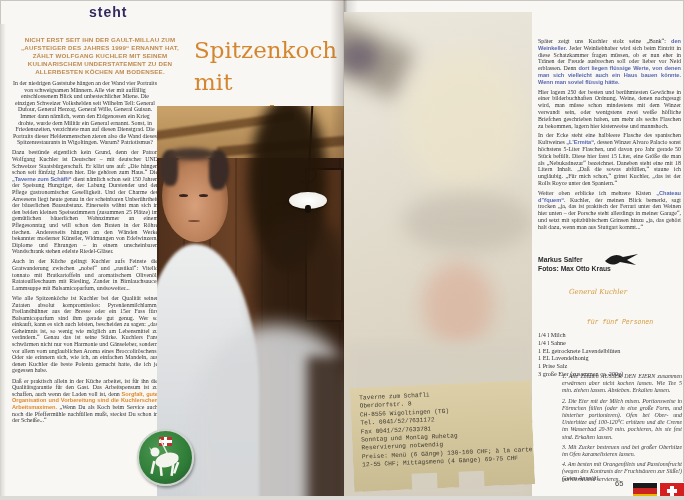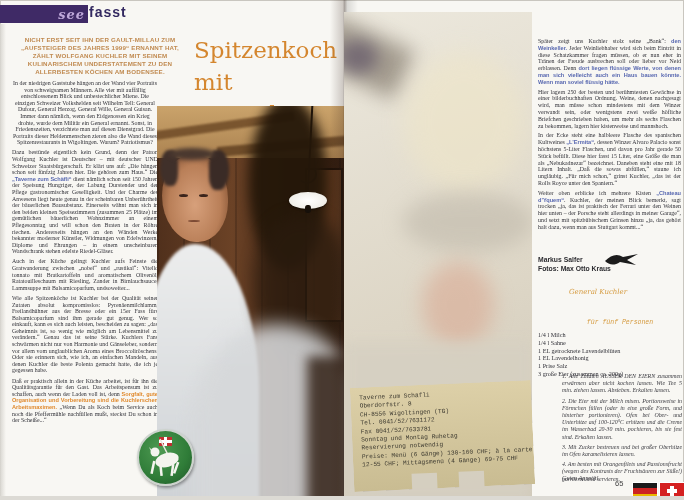--- a/index.html
+++ b/index.html
@@ -107,24 +107,21 @@
 
   
   .edge-l{left:0;top:24px;width:6px;height:476px;background:linear-gradient(90deg,#d8d6d0,rgba(216,214,208,0));}
   .edge-b{left:0;top:496px;width:684px;height:4px;background:#dcdad4;}
 </style>
 </head>
 <body>
 
 <div id="spread">
 
-  <div class="abs logo-box">
-    <span class="logo-see">see</span>
-  </div>
-  <div class="abs logo-zunge">fasst</div>
+  <div class="abs logo-zunge">steht</div>
 
   <div class="abs intro">NICHT ERST SEIT IHN DER GAULT-MILLAU ZUM „AUFSTEIGER DES JAHRES 1999“ ERNANNT HAT, ZÄHLT WOLFGANG KUCHLER MIT SEINEM KULINARISCHEM UNDERSTATEMENT ZU DEN ALLERBESTEN KÖCHEN AM BODENSEE.</div>
   <div class="abs headline">
     <span style="display:block">Spitzenkoch mit</span>
     <span style="display:block">Doppelpass</span>
   </div>
 
   <div class="abs col-left">
     <p class="centered">In der niedrigen Gaststube hängen an der Wand vier Portraits von schweigsamen Männern. Alle vier mit auffällig entschlossenem Blick und unbestechlicher Miene. Die einzigen Schweizer Volkshelden seit Wilhelm Tell: General Dufour, General Herzog, General Wille, General Guisan. Immer dann nämlich, wenn den Eidgenossen ein Krieg drohte, wurde dem Militär ein General ernannt. Sonst, in Friedenszeiten, verzichtete man auf diesen Dienstgrad. Die Portraits dieser Heldenmenschen zieren also die Wand dieses Spitzenrestaurants in Wigoltingen. Warum? Patriotismus?</p>
     <p><span>Dazu bestünde eigentlich kein Grund, denn der Patron Wolfgang Kuchler ist Deutscher – mit deutscher UND Schweizer Staatsbürgerschaft. Er klärt uns auf: „Die hängen schon seit fünfzig Jahren hier. Die gehören zum Haus.“ Die </span><span class="hl-blue">„Taverne zum Schäfli“</span><span> dient nämlich schon seit 150 Jahren der Speisung Hungriger, der Labung Durstender und der Pflege gastronomischer Geselligkeit. Und der Charme des Anwesens liegt heute genau in der scheinbaren Unberührtheit der bäuerlichen Bausubstanz. Einerseits wähnt man sich in den beiden kleinen Speisezimmern (zusammen 25 Plätze) im gemütlichen bäuerlichen Wohnzimmer an einem Pflegesonntag und will schon den Braten in der Röhre riechen. Andererseits hängen an den Wänden Werke bekannter moderner Künstler, Widmungen von Edelwinzern, Diplome und Ehrungen – in einem unscheinbaren Wandschrank stehen edelste Riedel-Gläser.</span></p>

